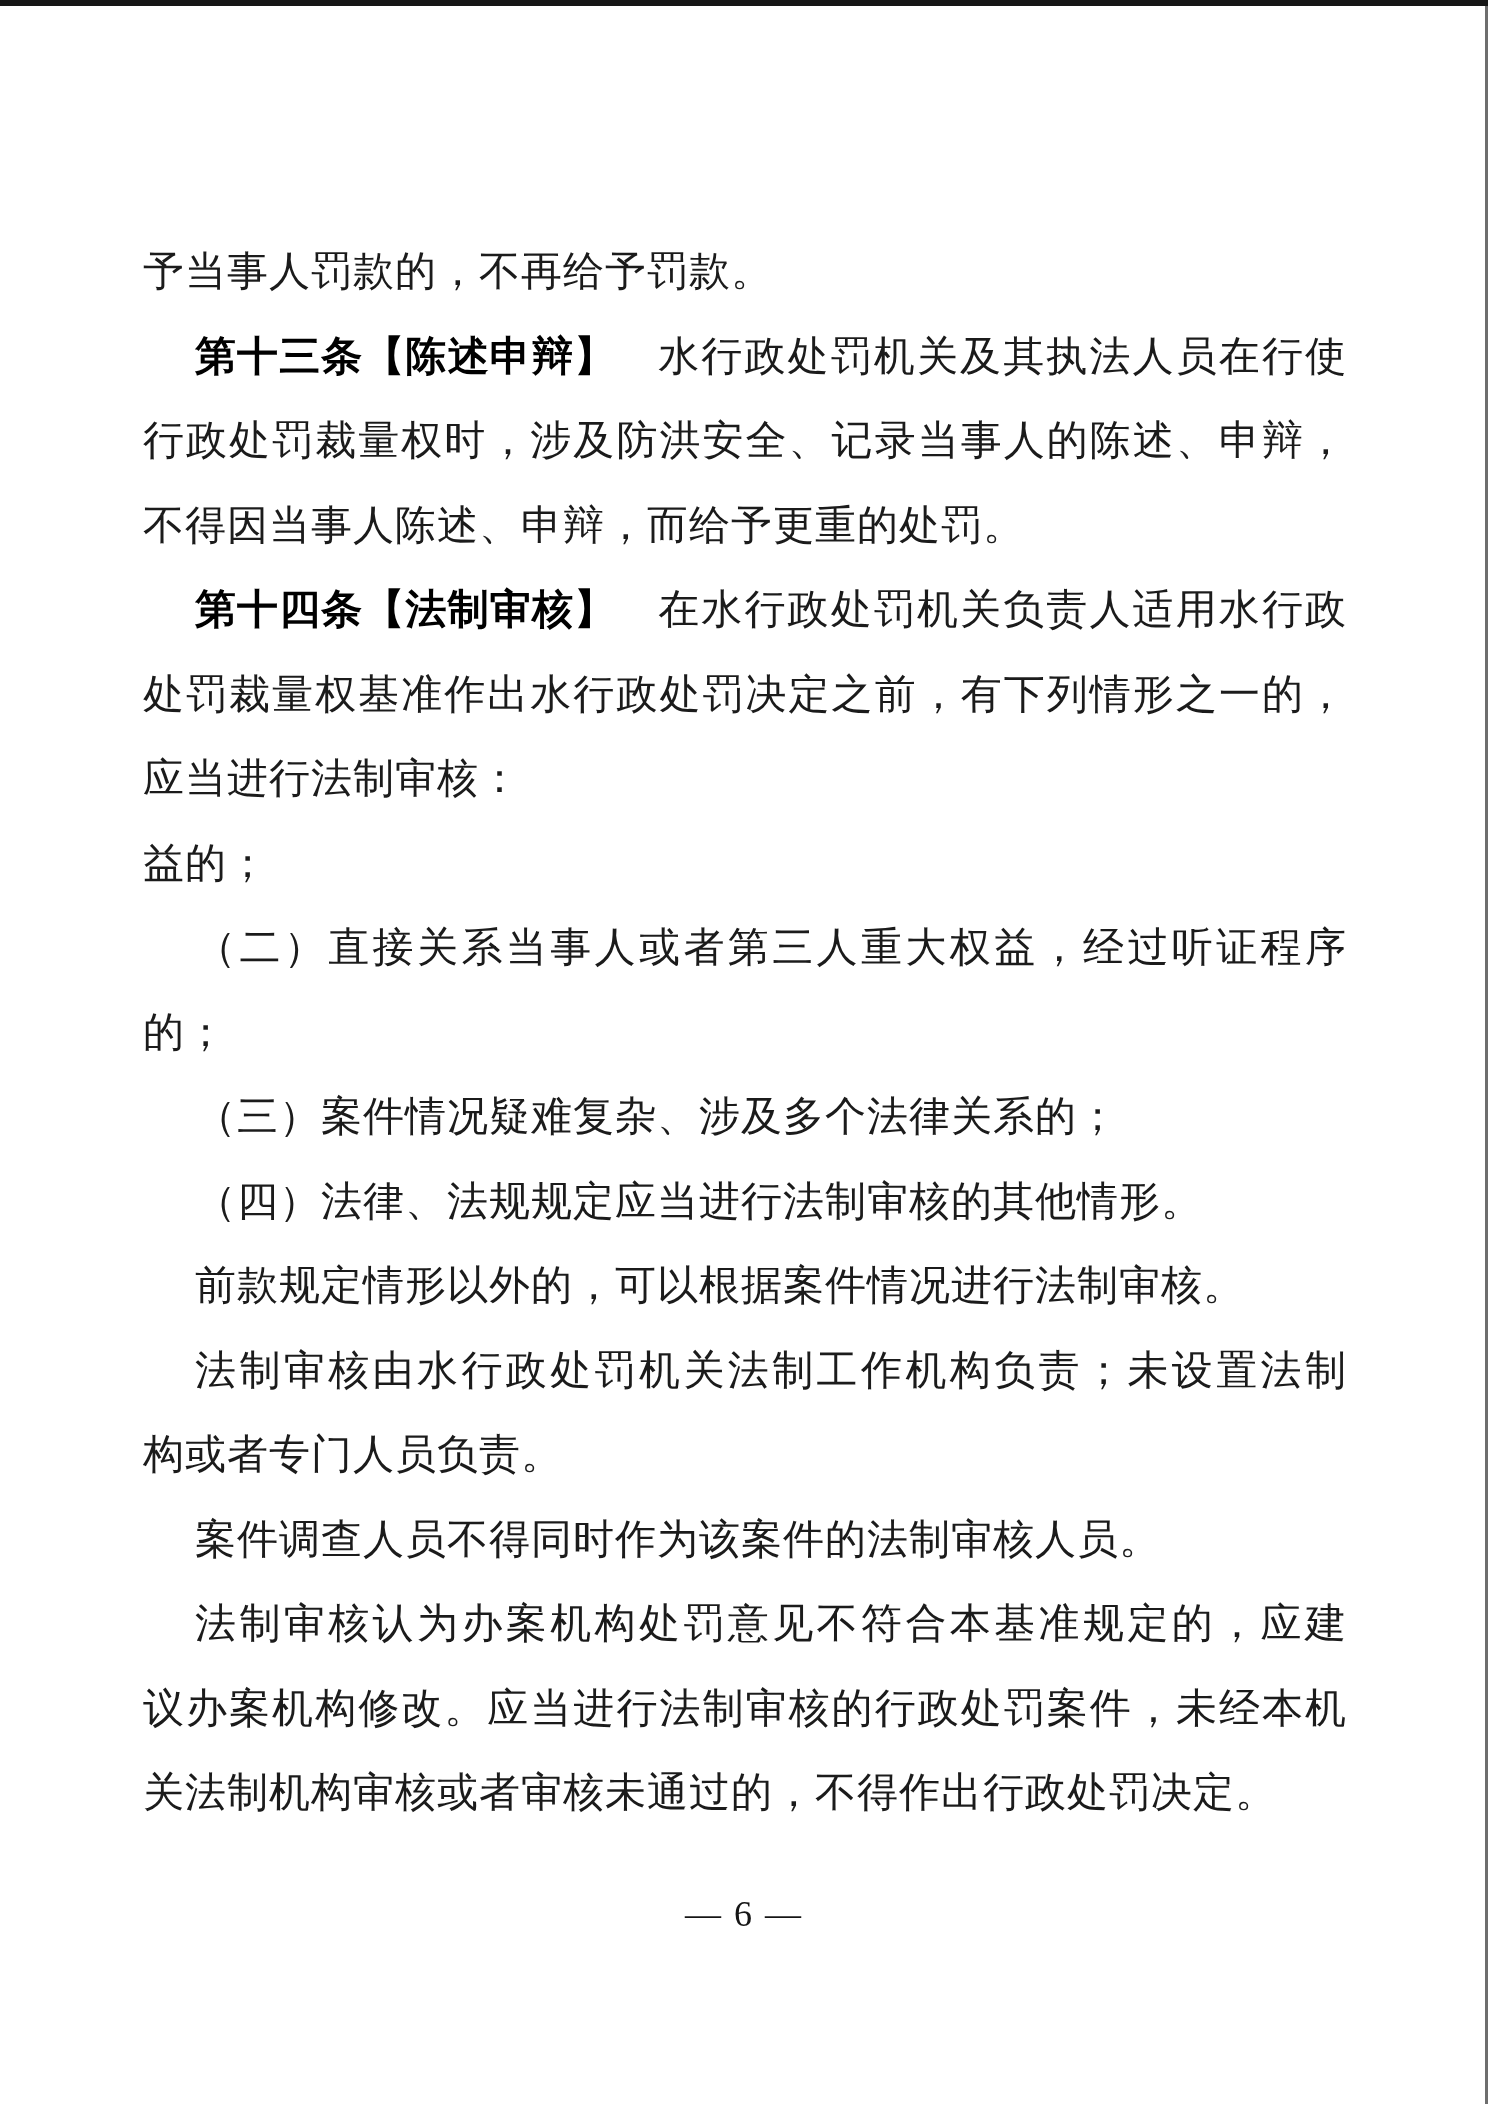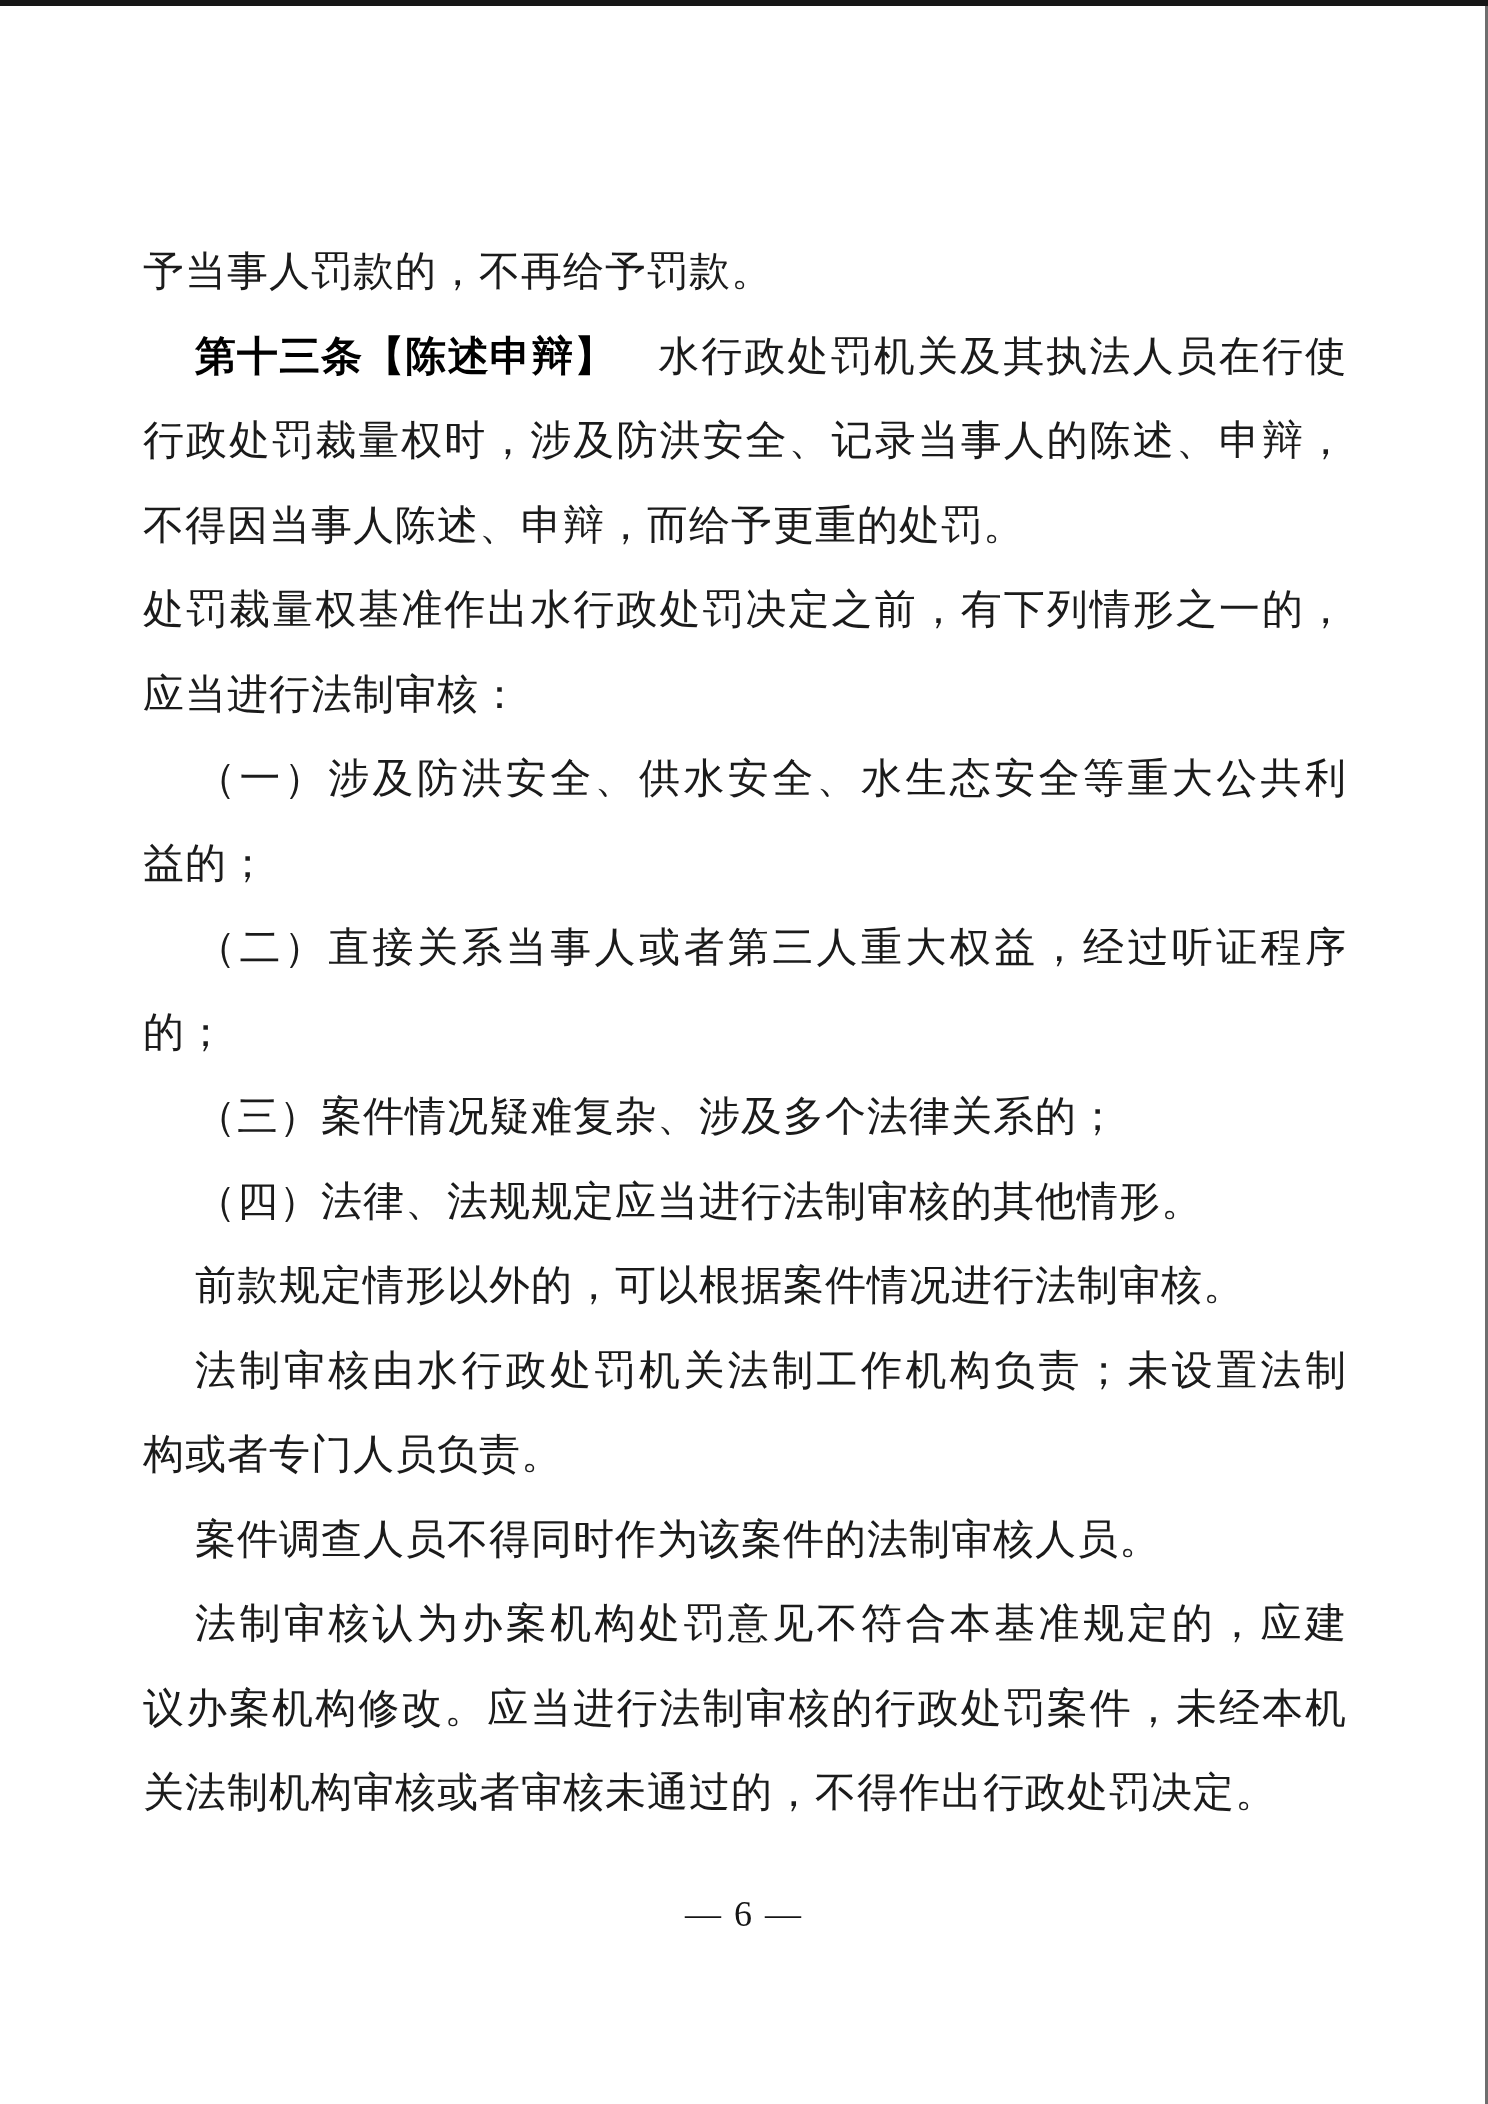--- a/index.html
+++ b/index.html
@@ -78,25 +78,25 @@
   <div class="page-right-edge"></div>
 
   <div class="content">
     <p class="line">予当事人罚款的，不再给予罚款。</p>
 
     <p class="line heading justify indent"><span class="bold">第十三条【陈述申辩】</span><span>水行政处罚机关及其执法人员在行使</span></p>
 
     <p class="line justify">行政处罚裁量权时，涉及防洪安全、记录当事人的陈述、申辩，</p>
     <p class="line">不得因当事人陈述、申辩，而给予更重的处罚。</p>
 
+    <p class="line heading justify indent"><span class="bold">第十四条【法制审核】</span><span>在水行政处罚机关负责人适用水行政</span></p>
 
     <p class="line justify">处罚裁量权基准作出水行政处罚决定之前，有下列情形之一的，</p>
     <p class="line">应当进行法制审核：</p>
 
-    <p class="line justify indent">（一）涉及防洪安全、供水安全、水生态安全等重大公共利</p>
     <p class="line">益的；</p>
 
     <p class="line justify indent">（二）直接关系当事人或者第三人重大权益，经过听证程序</p>
     <p class="line">的；</p>
 
     <p class="line indent">（三）案件情况疑难复杂、涉及多个法律关系的；</p>
     <p class="line indent">（四）法律、法规规定应当进行法制审核的其他情形。</p>
 
     <p class="line indent">前款规定情形以外的，可以根据案件情况进行法制审核。</p>
 

